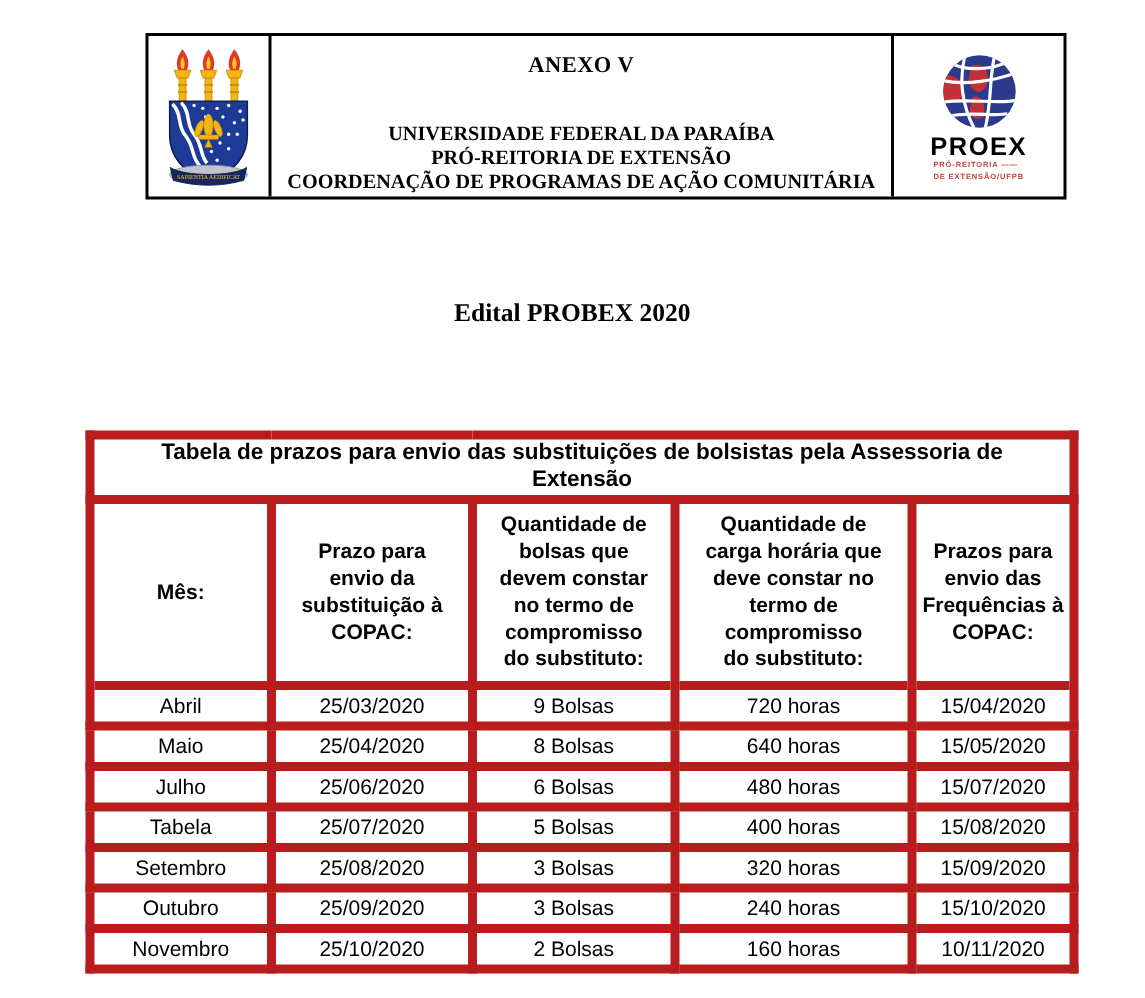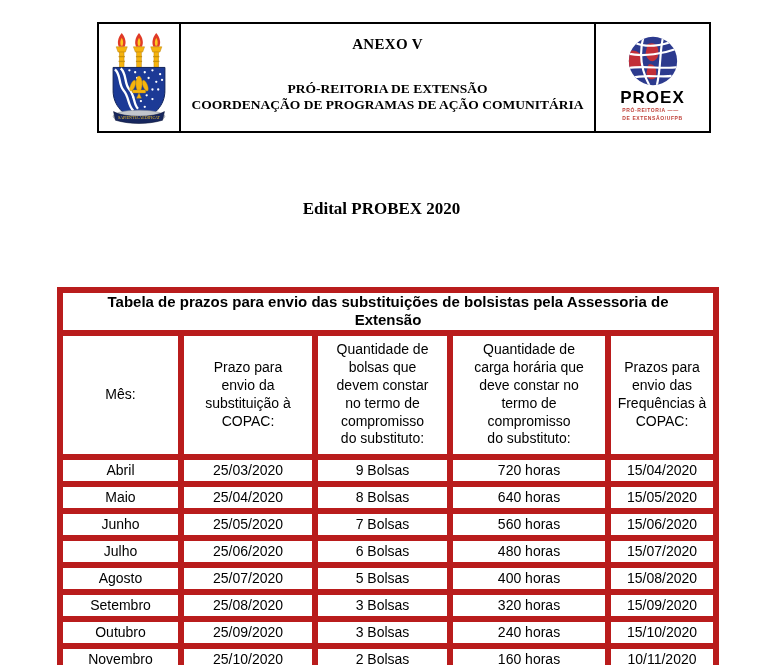--- a/index.html
+++ b/index.html
@@ -96,21 +96,21 @@
     overflow: hidden;
   }
   tr.caption-row td {
     font-weight: bold;
     font-size: 15px;
     line-height: 1.22;
     height: 36px;
     white-space: pre-line;
   }
   tr.header-row th {
-    font-weight: normal;
+    font-weight: bold;
     font-size: 14px;
     line-height: 1.28;
     height: 118px;
     border-bottom-width: 2px;
     white-space: pre-line;
     margin-top: 48px;
   }
   tr.data-row td {
     font-size: 14px;
     height: 21px;
@@ -169,20 +169,21 @@
           <path d="M32 65.5 L34.5 71 L29.5 71 Z"></path>
         </g>
         <ellipse cx="32" cy="90" rx="27" ry="6.5" fill="#c2c6cc" stroke="#8f949b" stroke-width="0.6"></ellipse>
         <path d="M5.5 85 C15 91.5 49 91.5 58.5 85 L56.5 94 C40 98.5 24 98.5 7.5 94 Z" fill="#17275e" stroke="#0c163c" stroke-width="0.6"></path>
         <text x="32" y="93.2" font-size="4.2" fill="#f2c230" text-anchor="middle" font-family="Liberation Serif, serif">SAPIENTIA AEDIFICAT</text>
       </svg>
     </div>
 
     <div class="lh-center-cell">
       <div class="anexo-line">ANEXO V</div>
+      <div class="org-line">UNIVERSIDADE FEDERAL DA PARAÍBA</div>
       <div class="org-line">PRÓ-REITORIA DE EXTENSÃO</div>
       <div class="org-line">COORDENAÇÃO DE PROGRAMAS DE AÇÃO COMUNITÁRIA</div>
     </div>
 
     <div class="lh-proex-cell">
       <svg width="56" height="52" viewBox="0 0 60 56">
         <defs>
             <clipPath id="pg">
               <circle cx="30" cy="28" r="26"></circle>
             </clipPath>
@@ -254,35 +255,28 @@
         <td>15/04/2020</td>
       </tr>
       <tr class="data-row">
         <td>Maio</td>
         <td>25/04/2020</td>
         <td>8 Bolsas</td>
         <td>640 horas</td>
         <td>15/05/2020</td>
       </tr>
       <tr class="data-row">
-        <td>Junho</td>
-        <td>25/05/2020</td>
-        <td>7 Bolsas</td>
-        <td>560 horas</td>
-        <td>15/06/2020</td>
-      </tr>
-      <tr class="data-row">
         <td>Julho</td>
         <td>25/06/2020</td>
         <td>6 Bolsas</td>
         <td>480 horas</td>
         <td>15/07/2020</td>
       </tr>
       <tr class="data-row">
-        <td>Agosto</td>
+        <td>Tabela</td>
         <td>25/07/2020</td>
         <td>5 Bolsas</td>
         <td>400 horas</td>
         <td>15/08/2020</td>
       </tr>
       <tr class="data-row">
         <td>Setembro</td>
         <td>25/08/2020</td>
         <td>3 Bolsas</td>
         <td>320 horas</td>

